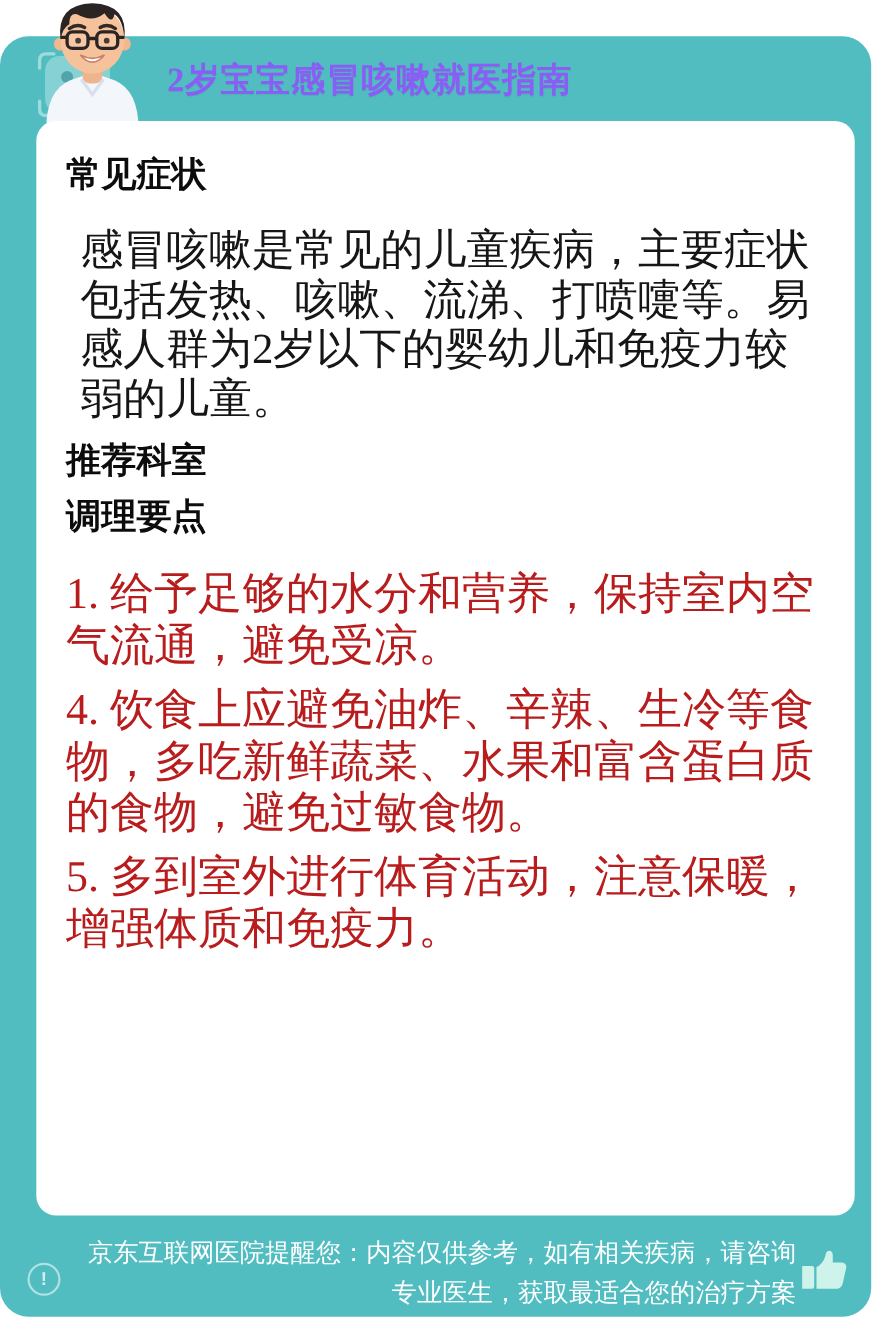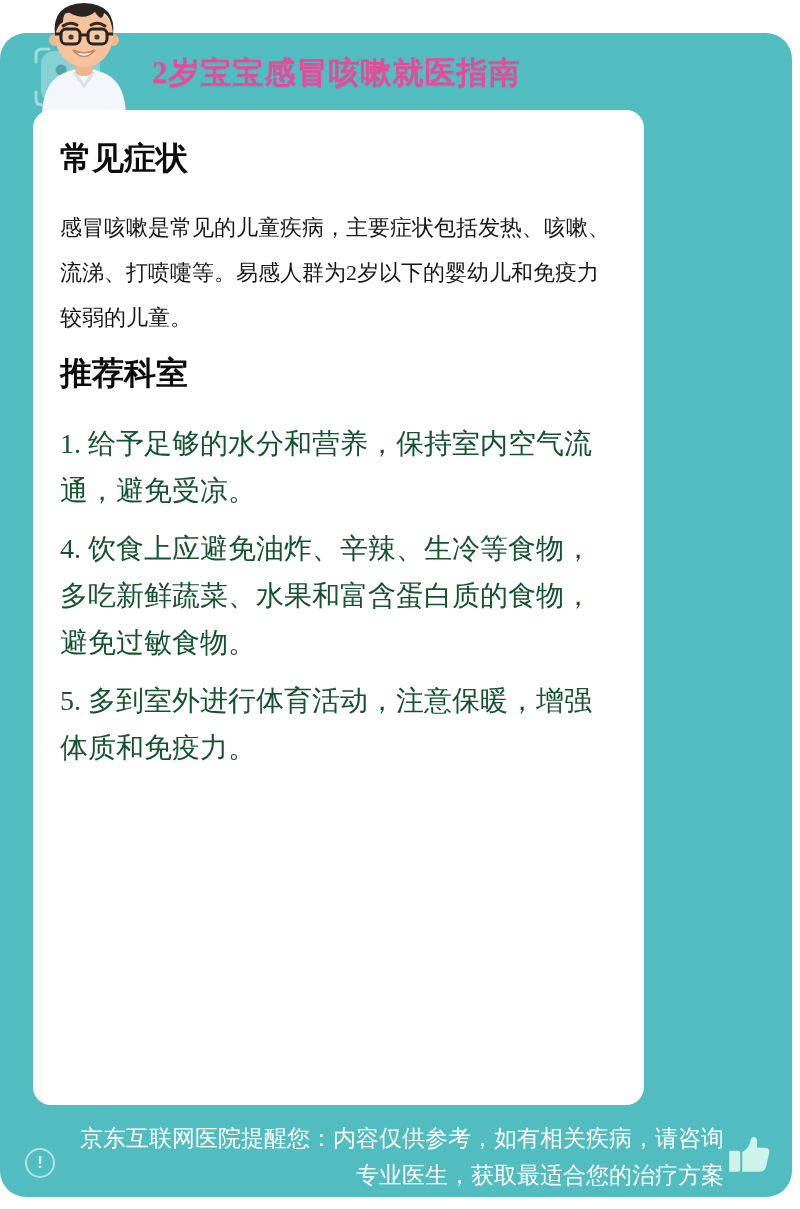--- a/index.html
+++ b/index.html
@@ -43,56 +43,56 @@
     position:absolute;
     left:18px; top:0;
     width:132px; height:118px;
   }
 
   .page-title {
     position:absolute;
     left:152px; top:52px;
     font-size:31px;
     font-weight:700;
-    color:#ec4899;
+    color:#8b5cf6;
     letter-spacing:1px;
     white-space:nowrap;
     text-shadow:0 1px 1px rgba(0,0,0,0.08);
   }
 
   
   .card {
     position:absolute;
     left:33px; top:110px;
-    width:611px; height:995px;
+    width:744px; height:995px;
     background:#ffffff;
     border-radius:18px;
     overflow:hidden;
   }
   .card-inner { padding:30px 27px 0 27px; color:#121212; }
 
   .card-inner h2 {
     font-size:32px;
     line-height:36px;
     font-weight:700;
     color:#0c0c0c;
     margin:15px 0 0;
   }
   .card-inner h2.first { margin-top:0; }
   .card-inner p.body {
-    font-size:22px;
+    font-size:39px;
     line-height:45px;
-    margin:29px 0 0;
+    margin:29px 13px 0;
     color:#161616;
   }
   .card-inner p.item {
-    font-size:28px;
+    font-size:40px;
     line-height:47px;
     margin:11px 0 0;
-    color:#14532d;
+    color:#b91c1c;
   }
   .card-inner p.item.first { margin-top:29px; }
 
   
   .footer {
     position:absolute;
     left:20px; top:1118px;
     width:762px; height:80px;
   }
   .warn-icon {
@@ -165,20 +165,21 @@
 
   <h1 class="page-title">2岁宝宝感冒咳嗽就医指南</h1>
 
   <div class="card">
     <div class="card-inner">
       <h2 class="first">常见症状</h2>
       <p class="body">感冒咳嗽是常见的儿童疾病，主要症状包括发热、咳嗽、流涕、打喷嚏等。易感人群为2岁以下的婴幼儿和免疫力较弱的儿童。</p>
 
       <h2>推荐科室</h2>
 
+      <h2>调理要点</h2>
       <p class="item first">1. 给予足够的水分和营养，保持室内空气流通，避免受凉。</p>
       <p class="item">4. 饮食上应避免油炸、辛辣、生冷等食物，多吃新鲜蔬菜、水果和富含蛋白质的食物，避免过敏食物。</p>
       <p class="item">5. 多到室外进行体育活动，注意保暖，增强体质和免疫力。</p>
     </div>
   </div>
 
   <div class="footer">
     <span class="warn-icon">!</span>
     <p class="disclaimer">京东互联网医院提醒您：内容仅供参考，如有相关疾病，请咨询专业医生，获取最适合您的治疗方案</p>
     <div class="thumb-icon">

